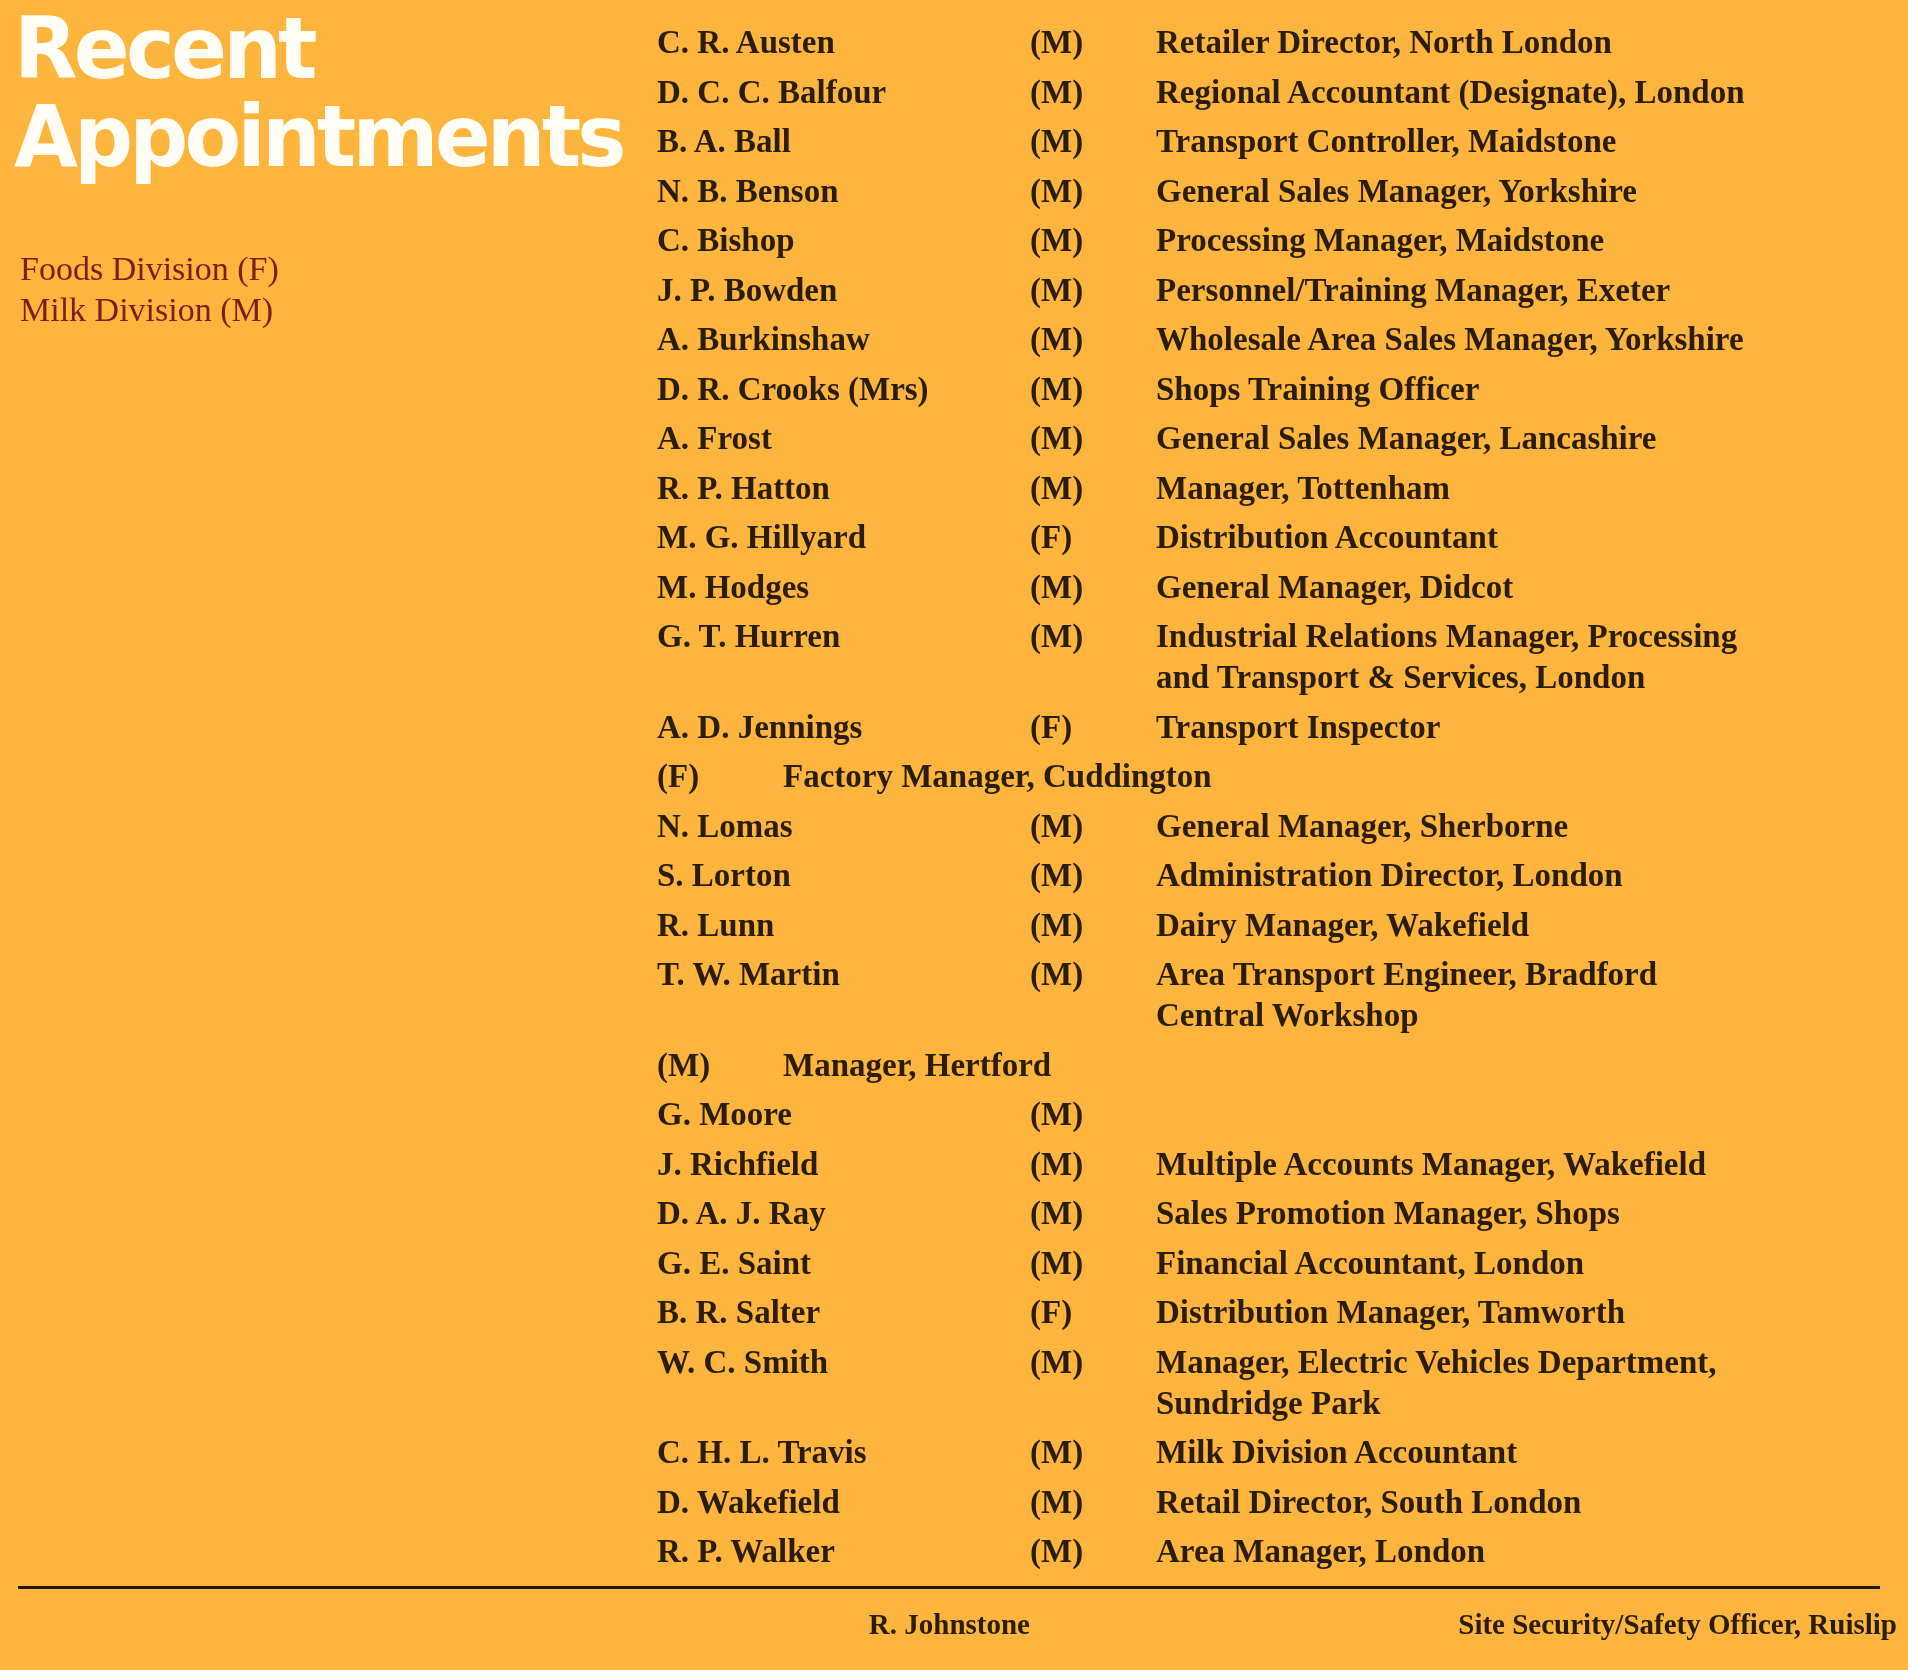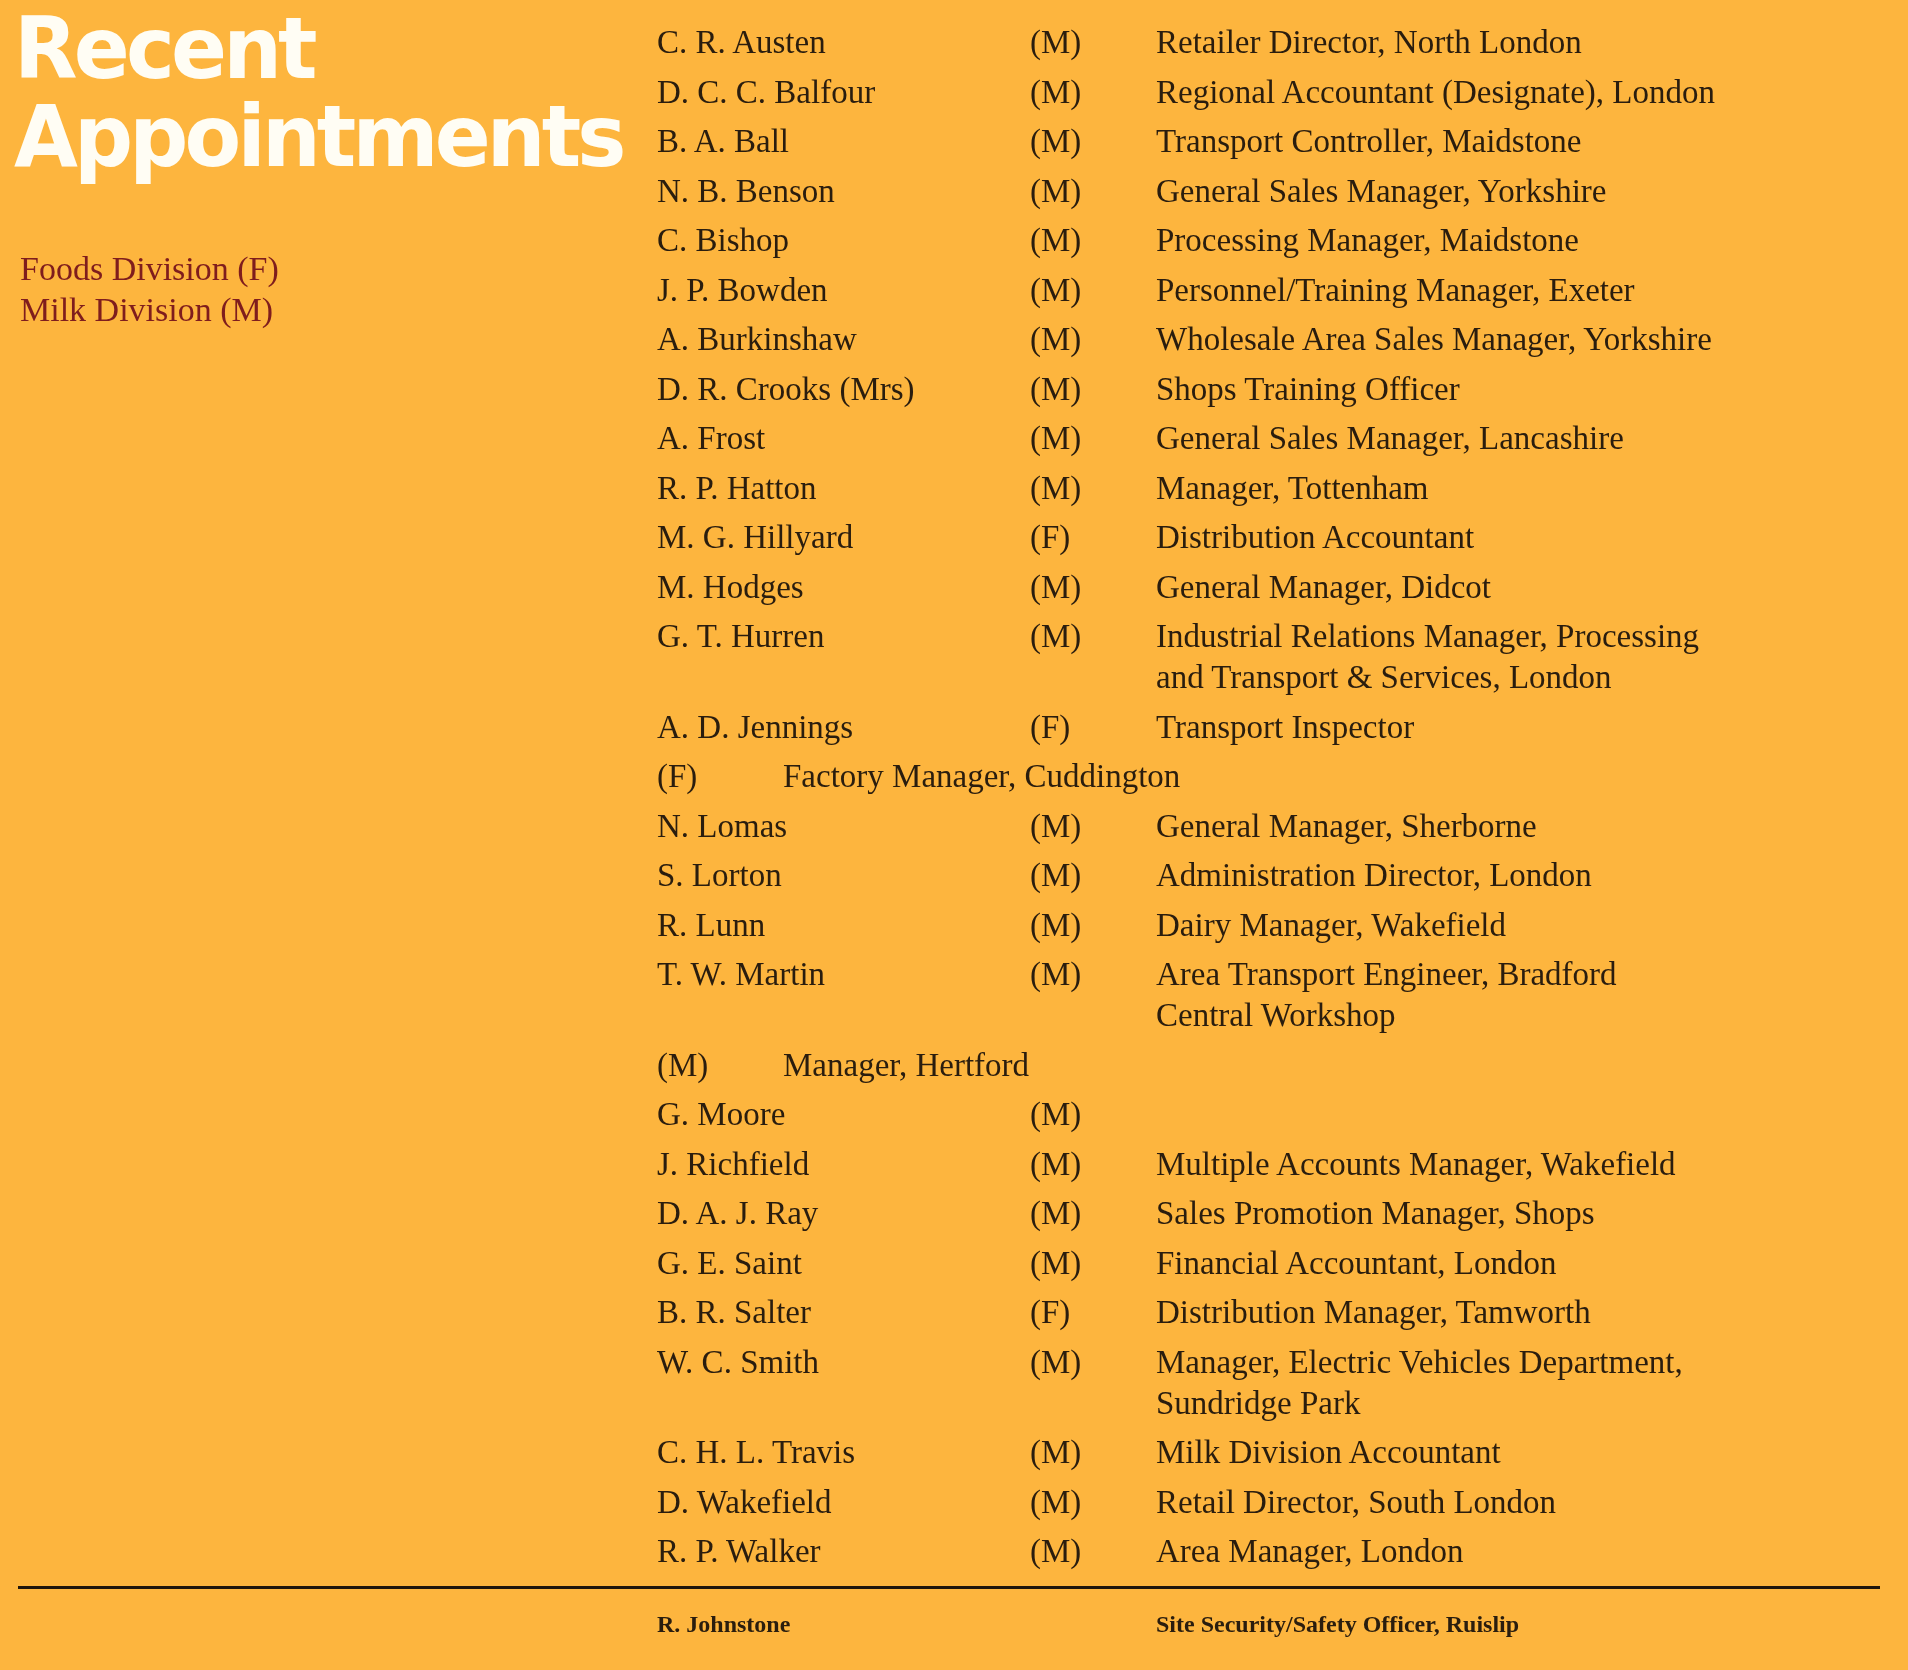--- a/index.html
+++ b/index.html
@@ -40,21 +40,21 @@
       padding-left: 6px;
     }
     .legend div { white-space: nowrap; }
 
     .list {
       position: absolute;
       left: 657px;
       top: 22px;
       width: 1240px;
       font-family: "Liberation Serif", serif;
-      font-weight: normal;
+      font-weight: bold;
       font-size: 33px;
       color: #2a1d0e;
     }
     .row {
       display: flex;
       align-items: flex-start;
       line-height: 41px;
       margin-bottom: 8.5px;
     }
     .row .name {
@@ -81,23 +81,24 @@
       background: #1f160c;
     }
     .footer-row {
       position: absolute;
       left: 657px;
       top: 1604px;
       width: 1240px;
       display: flex;
       font-family: "Liberation Serif", serif;
       font-weight: bold;
-      font-size: 24px;
+      font-size: 29px;
       line-height: 41px;
       color: #2a1d0e;
+      text-align: right;
     }
     .footer-row .name { width: 373px; flex: none; }
     .footer-row .div { width: 126px; flex: none; }
     .footer-row .role { flex: 1; }
   </style>
 </head>
 <body>
 
 <div class="left-panel">
   <h1 class="title">

